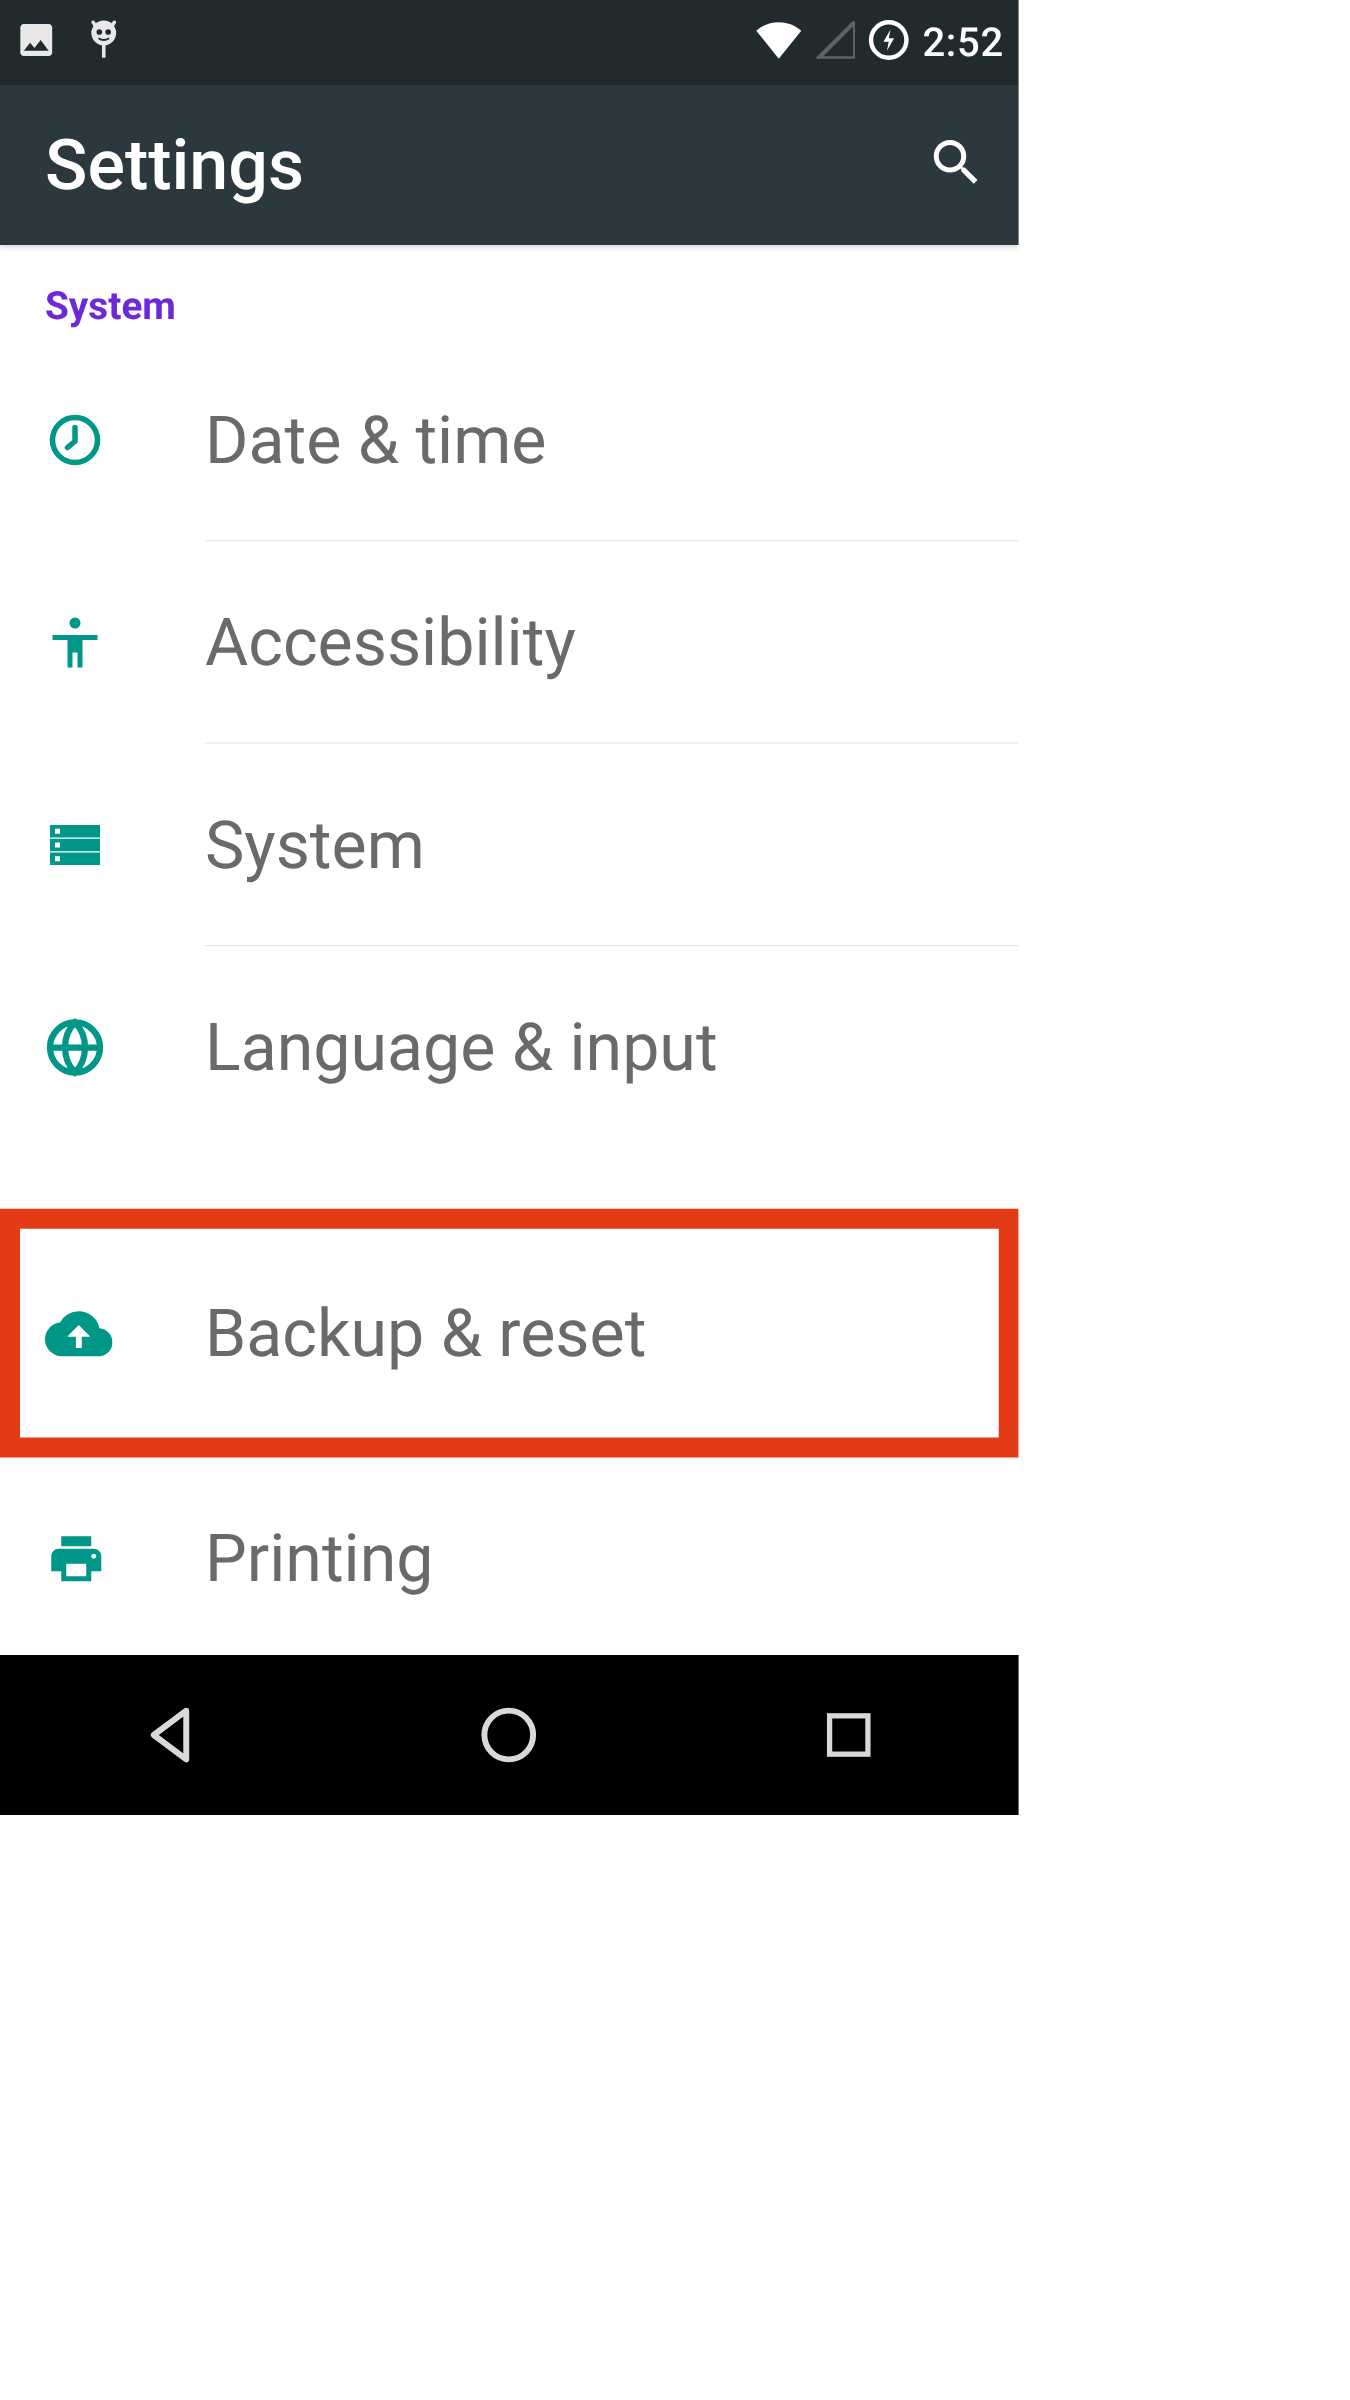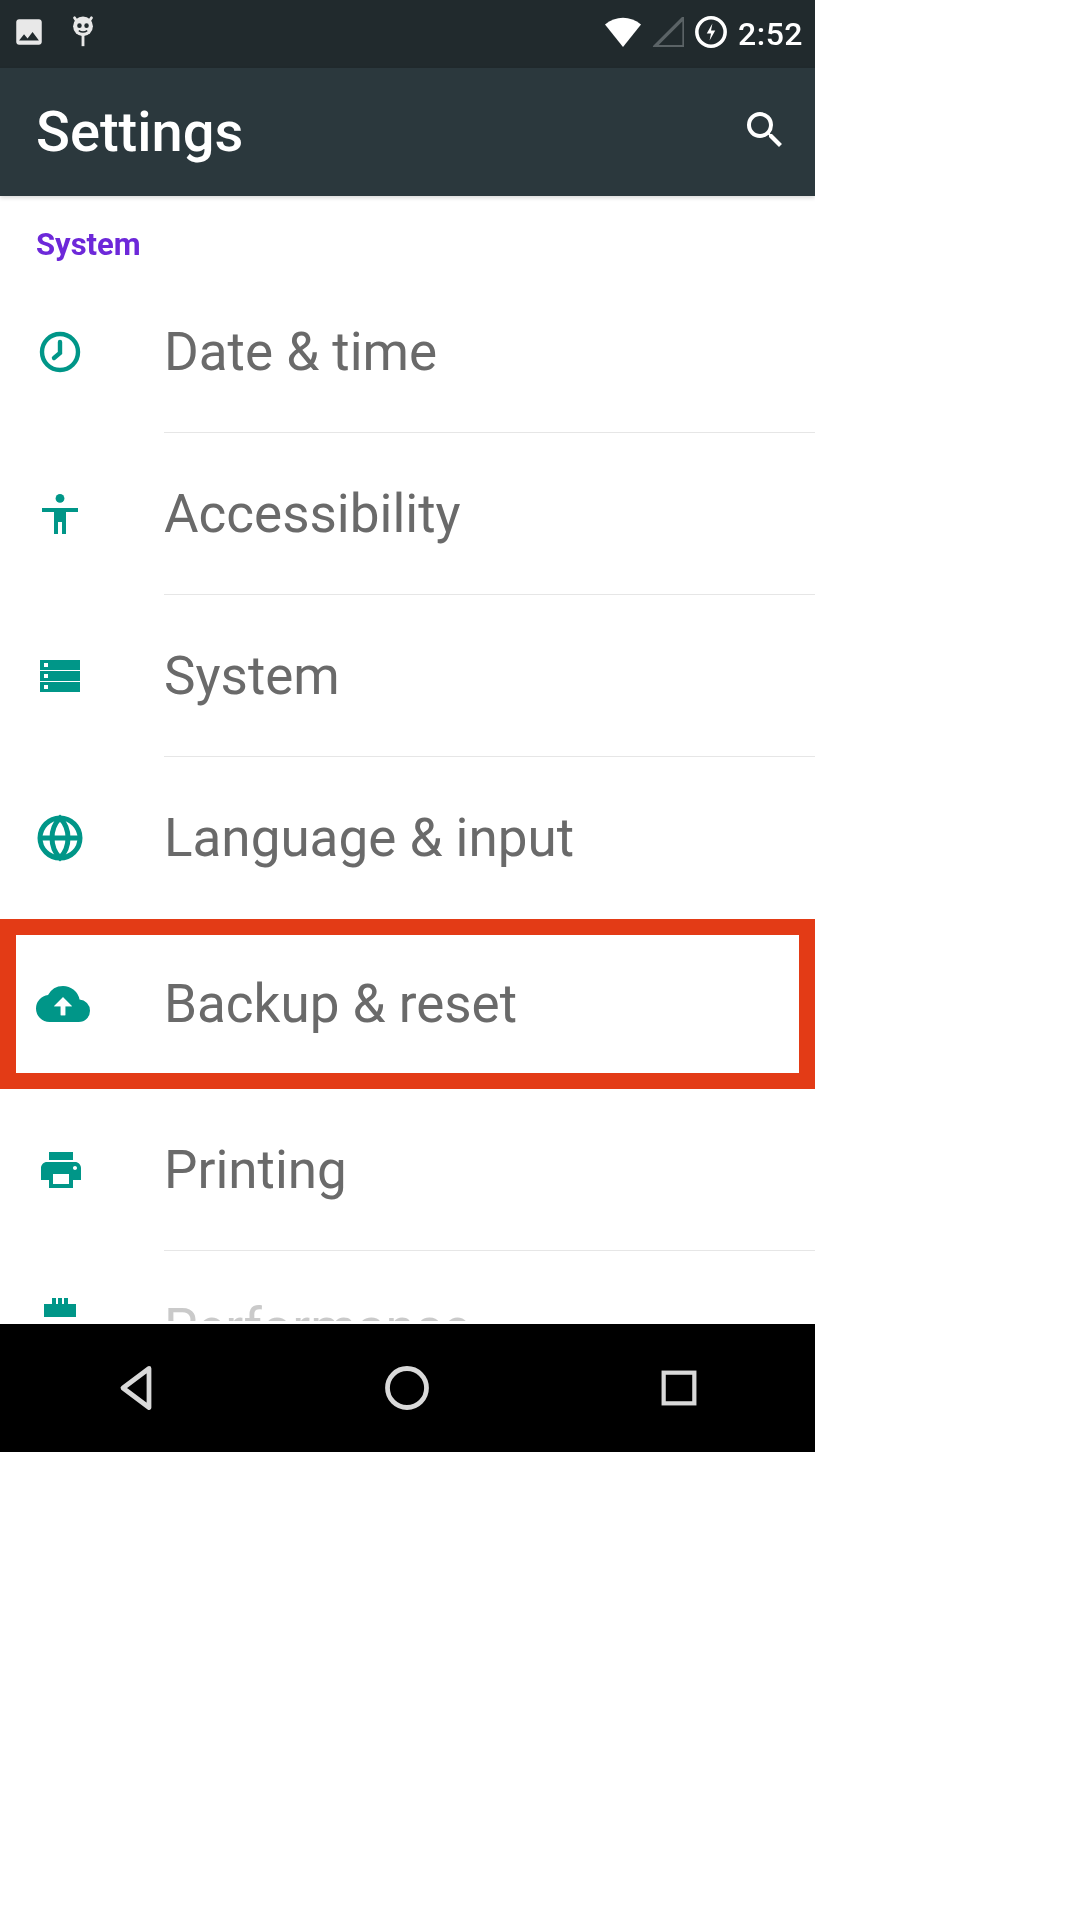--- a/index.html
+++ b/index.html
@@ -23,21 +23,21 @@
     .section-header { padding: 30px 0 8px 36px; color: #6d28d9; font-size: 31px; font-weight: 700; }
 
     
     .list { flex: 1; overflow: hidden; }
     .row { display: flex; align-items: center; height: 162px; padding-left: 36px; position: relative; }
     .row .icon-wrap { width: 128px; display: flex; align-items: center; }
     .row .icon-wrap svg { fill: #009688; }
     .row-label { color: #6a6a6a; font-size: 53px; font-weight: 400; }
     .divider { position: absolute; left: 164px; right: 0; bottom: 0; height: 1px; background: #e6e6e6; }
 
-    .highlight { border: 16px solid #e33b16; padding-left: 20px; height: 170px; }
+    .highlight { border: 16px solid #e33b16; padding-left: 20px; height: 199px; margin-top: 48px; }
     .highlight .icon-wrap { width: 128px; }
 
     .row-performance { height: 70px; align-items: flex-start; padding-top: 46px; overflow: hidden; }
 
     
     .nav-bar { height: 128px; background: #000; display: flex; align-items: center; justify-content: space-around; }
     .nav-bar .nav-btn { width: 210px; display: flex; justify-content: center; }
     .nav-bar svg { fill: none; stroke: #d9d9d9; }
   </style>
 </head>

